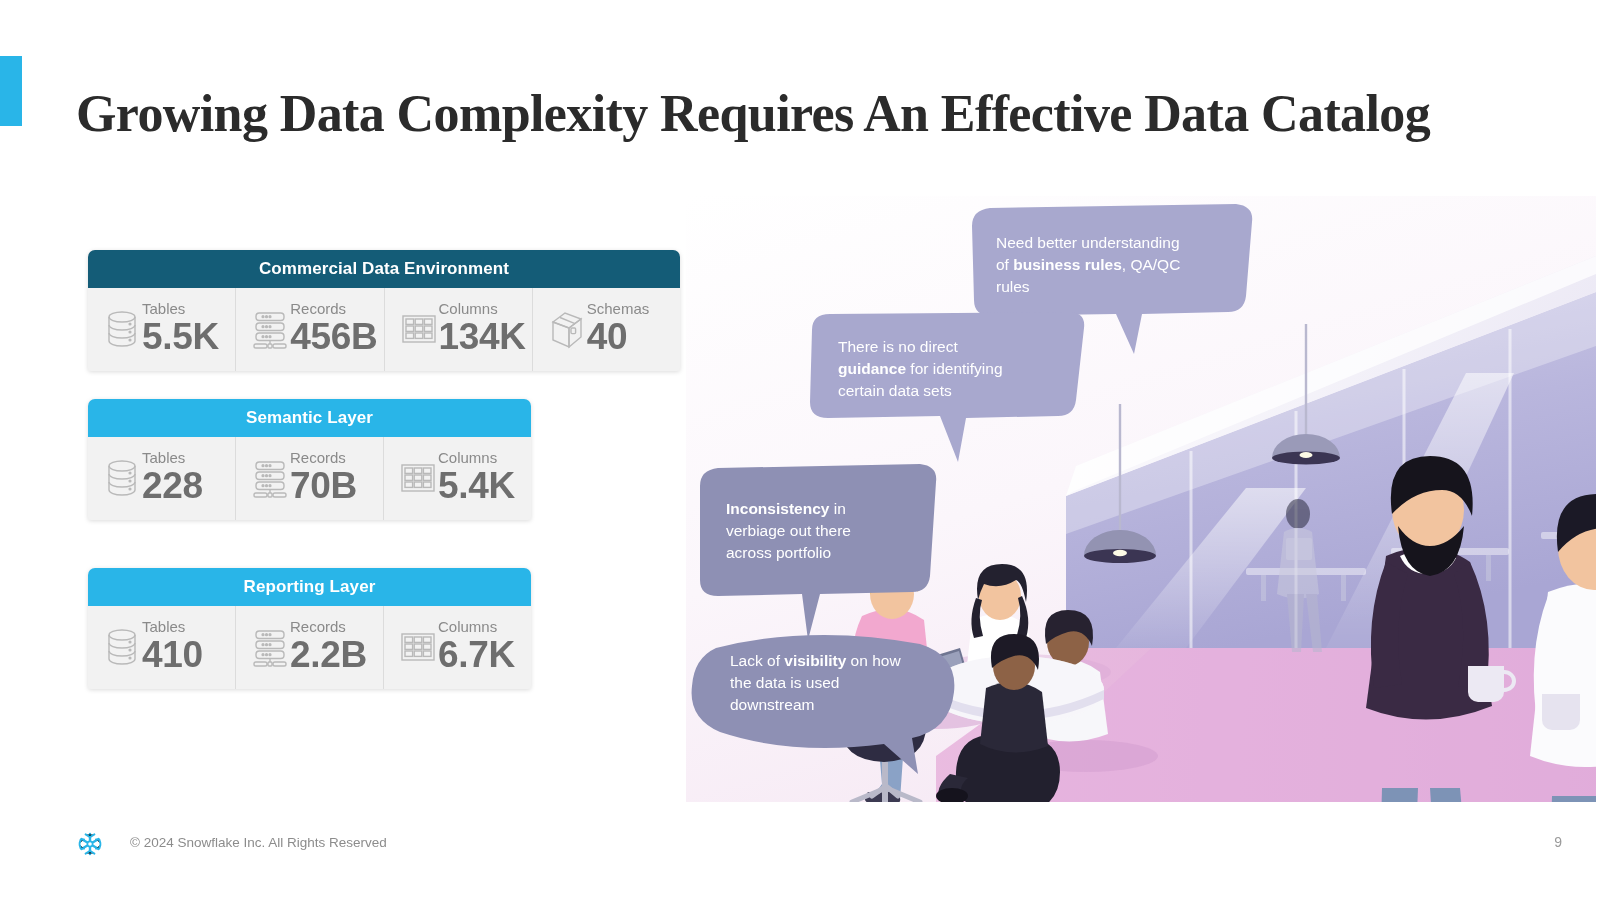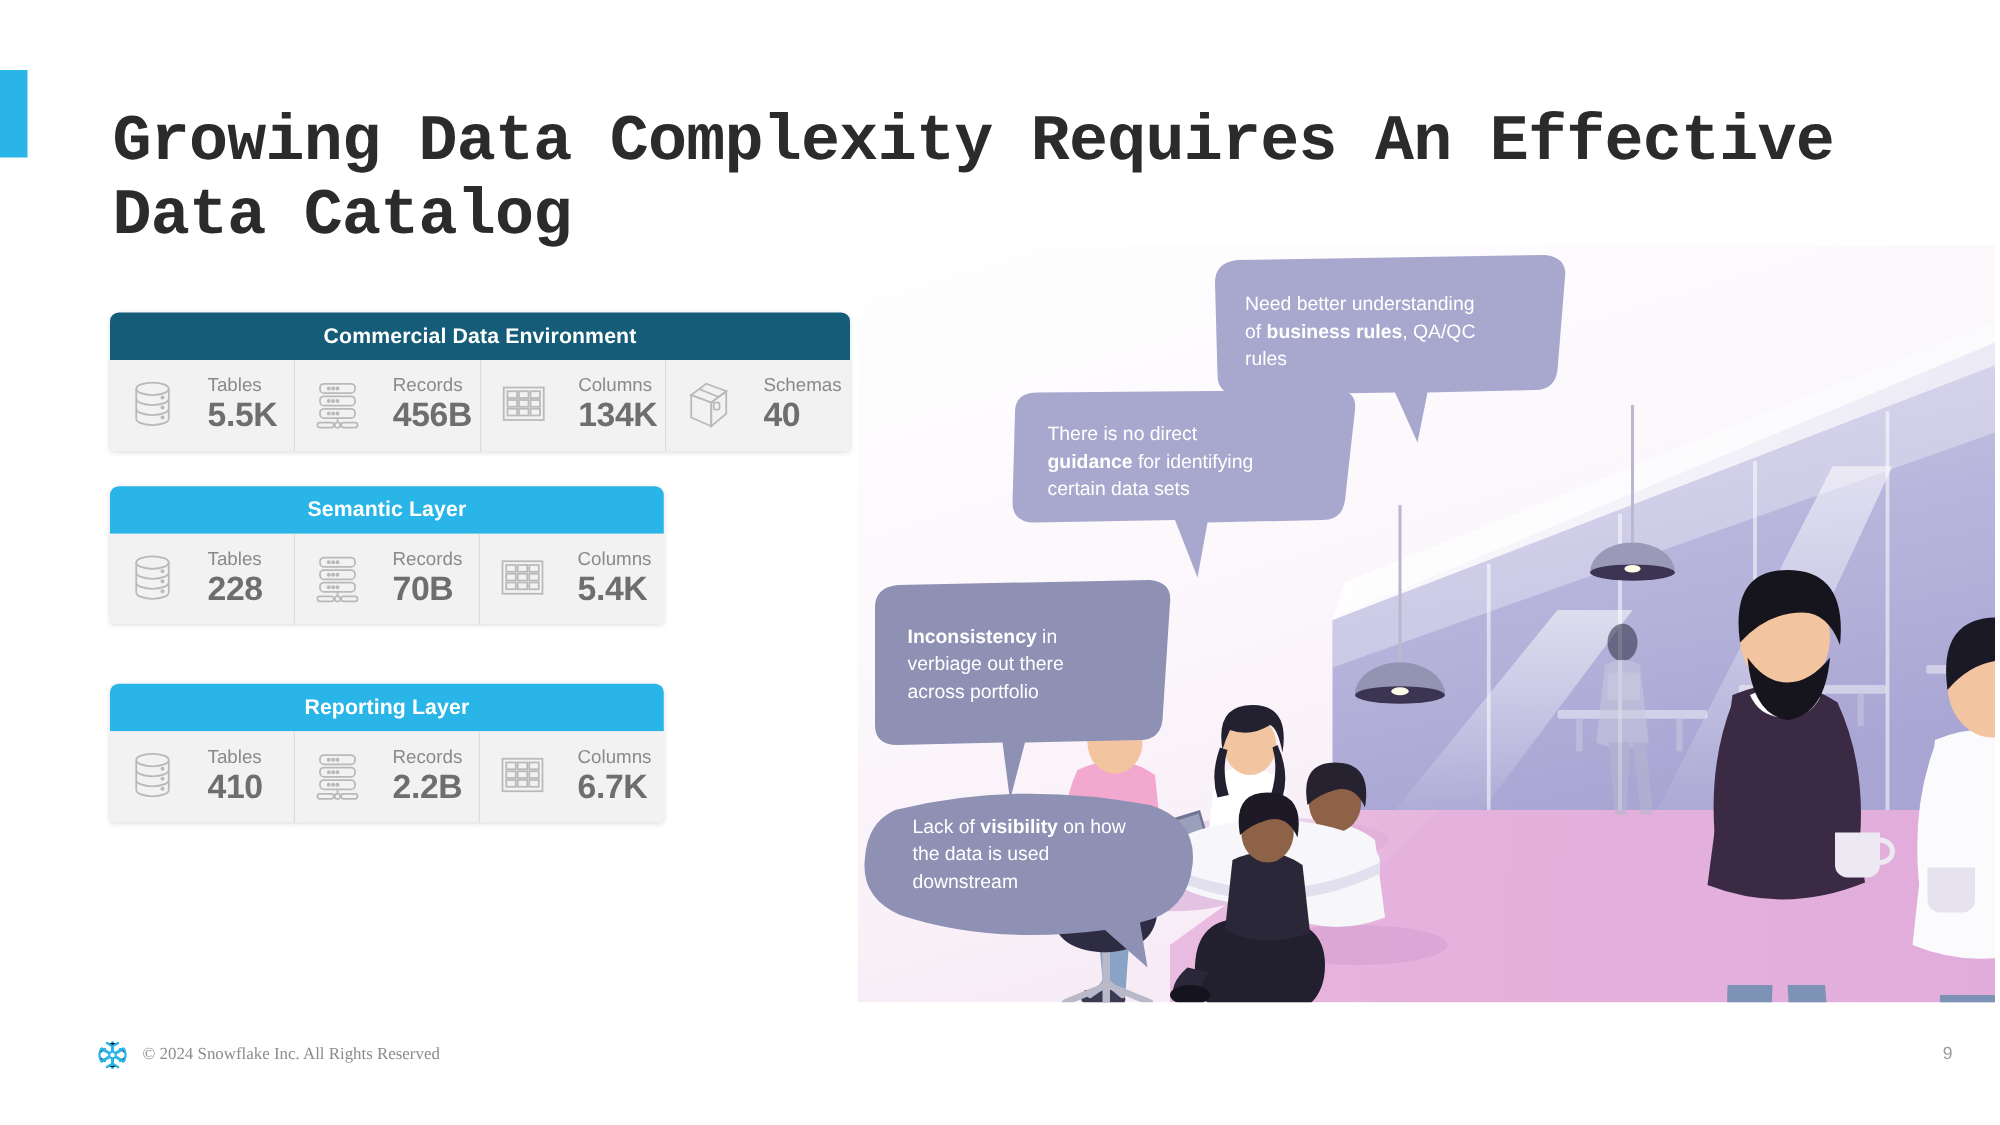--- a/index.html
+++ b/index.html
@@ -20,29 +20,29 @@
   #accent-bar {
     position: absolute;
     left: 0;
     top: 56px;
     width: 22px;
     height: 70px;
     background: #29B5E8;
   }
   #page-title {
     position: absolute;
-    left: 90px;
+    left: 76px;
     top: 50px;
     width: 1400px;
     font-size: 52px;
     line-height: 1.13;
     font-weight: 700;
     letter-spacing: -0.6px;
     color: #2b2b2b;
-    font-family: Liberation Mono, monospace;
+    font-family: Liberation Serif, serif;
   }
 
   
   #stats-panel {
     position: absolute;
     left: 88px;
     top: 250px;
     width: 600px;
   }
   .stat-card {
@@ -62,21 +62,21 @@
   .card-header.blue { background: #29B5E8; }
 
   .card-body {
     display: flex;
     background: #F2F2F2;
     border-radius: 0 0 3px 3px;
   }
   .metric {
     display: flex;
     align-items: center;
-    gap: 24px;
+    gap: 0;
     padding: 12px 14px 14px 14px;
     box-sizing: border-box;
     border-right: 1px solid #dcdcdc;
     flex: 1 1 0;
     min-width: 0;
   }
   .metric:last-child { border-right: none; }
   .metric-icon {
     flex: 0 0 auto;
     width: 40px;
@@ -87,21 +87,21 @@
   }
   .metric-text { min-width: 0; }
   .metric-label {
     font-size: 15px;
     color: #8a8a8a;
     line-height: 1.15;
     margin-bottom: 1px;
     white-space: nowrap;
   }
   .metric-value {
-    font-size: 27px;
+    font-size: 37px;
     font-weight: 700;
     color: #6e6e6e;
     line-height: 1.05;
     letter-spacing: -0.3px;
     white-space: nowrap;
   }
 
   
   #illustration {
     position: absolute;
@@ -123,25 +123,24 @@
   
   #footer-logo {
     position: absolute;
     left: 76px;
     top: 830px;
     width: 28px;
     height: 28px;
   }
   #footer-copyright {
     position: absolute;
-    left: 114px;
+    left: 130px;
     top: 835px;
     font-size: 13.5px;
     color: #8c8c8c;
-    font-family: Liberation Serif, serif;
   }
   #page-number {
     position: absolute;
     right: 38px;
     top: 834px;
     font-size: 14px;
     color: #9a9a9a;
   }
 </style>
 </head>

